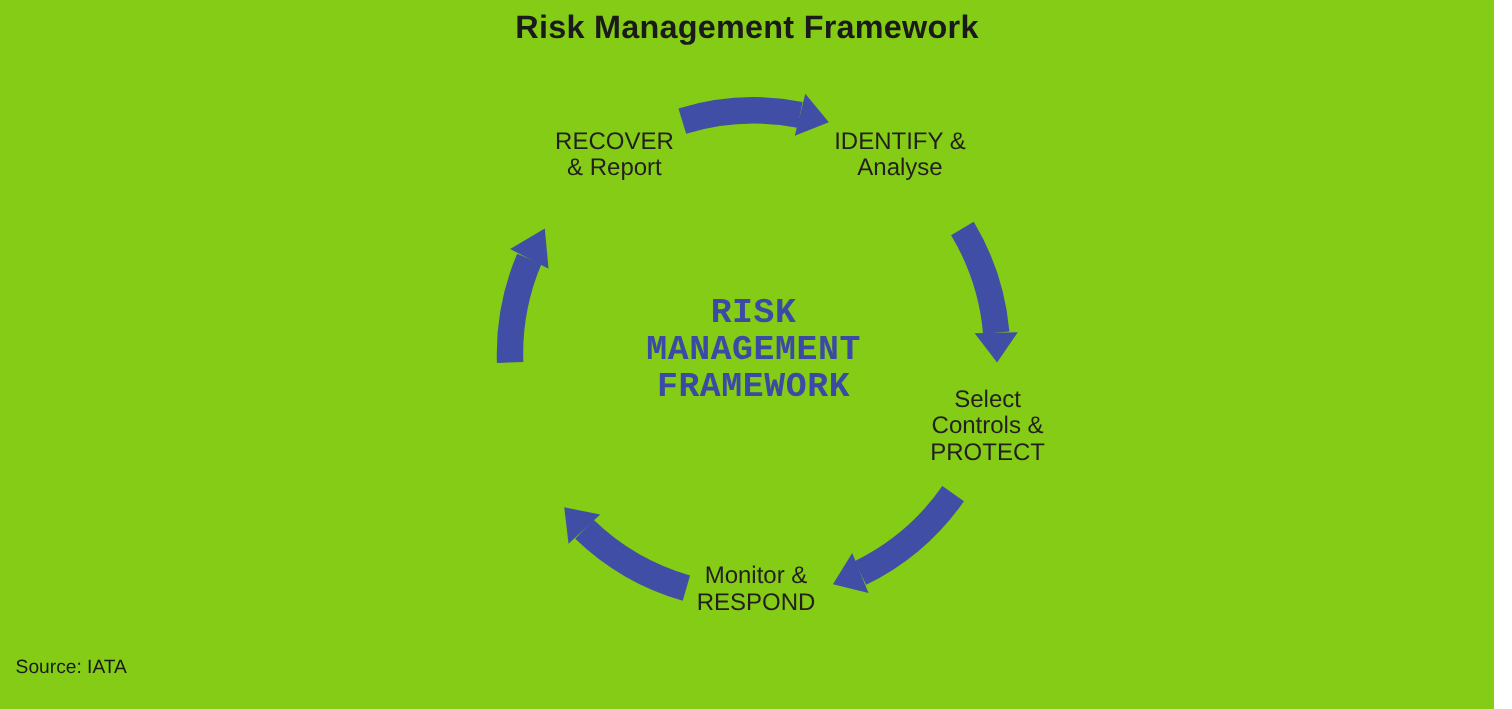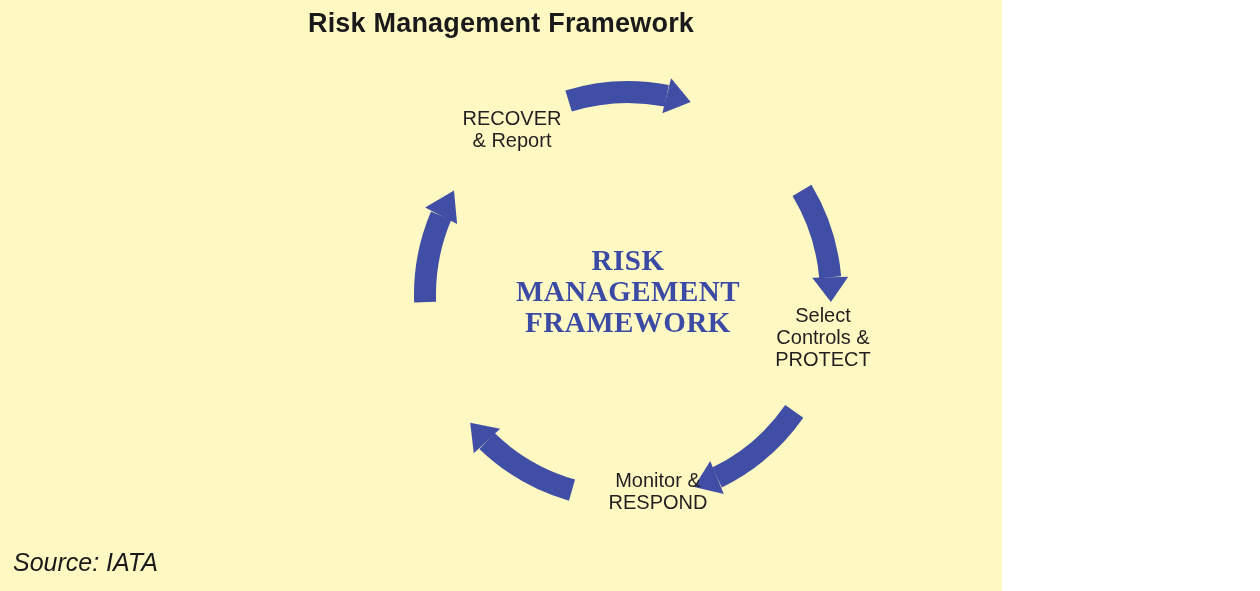--- a/index.html
+++ b/index.html
@@ -1,20 +1,20 @@
 <!DOCTYPE html>
 <html><head>
   <meta charset="utf-8">
   <style>
     html, body { margin: 0; padding: 0; background: #ffffff; }
     .stage {
       position: relative;
-      width: 1002px;
+      width: 1245px;
       height: 591px;
-      background: #fef9c3;
+      background: #84cc16;
       font-family: "Liberation Sans", sans-serif;
       color: #231f20;
       overflow: hidden;
     }
     .title {
       position: absolute;
       left: 0; top: 8px;
       width: 100%;
       margin: 0;
       text-align: center;
@@ -31,33 +31,32 @@
       font-size: 20px;
       line-height: 22px;
       white-space: nowrap;
     }
     .bold { font-weight: normal; }
     .center-label {
       position: absolute;
       left: 628px; top: 245px;
       transform: translateX(-50%);
       text-align: center;
-      font-family: Liberation Serif, serif;
+      font-family: Liberation Mono, monospace;
       font-weight: bold;
       font-size: 29px;
       line-height: 31px;
       letter-spacing: 0.5px;
       white-space: nowrap;
       color: #3b4ba5;
     }
     .source {
       position: absolute;
       left: 13px; top: 548px;
-      font-style: italic;
-      font-size: 25px;
+      font-size: 16px;
       color: #1a1a1a;
     }
   </style>
 </head>
 <body>
 
 <div class="stage">
 
   <h1 class="title">Risk Management Framework</h1>
 
@@ -87,28 +86,32 @@
       <path d="M 425.1 302.1 A 203 203 0 0 1 441.1 215.7" fill="none" stroke-width="22" stroke-linecap="butt" stroke="#404FA5"></path>
       <polygon points="457.1,223.9 425.1,207.5 454.0,190.4" fill="#404FA5"></polygon>
     </g>
   </svg>
 
   <div class="node" style="left:512px; top:107px">
     <div class="bold">RECOVER</div>
     <div>&amp; Report</div>
   </div>
 
+  <div class="node" style="left:750px; top:107px">
+    <div><span class="bold">IDENTIFY</span><span> &amp;</span></div>
+    <div>Analyse</div>
+  </div>
 
-  <div class="node" style="left:823px; top:304px">
+  <div class="node" style="left:823px; top:322px">
     <div>Select</div>
     <div>Controls &amp;</div>
     <div class="bold">PROTECT</div>
   </div>
 
-  <div class="node" style="left:658px; top:469px">
+  <div class="node" style="left:630px; top:469px">
     <div>Monitor &amp;</div>
     <div class="bold">RESPOND</div>
   </div>
 
 
   <div class="center-label">
     <div>RISK</div>
     <div>MANAGEMENT</div>
     <div>FRAMEWORK</div>
   </div>

